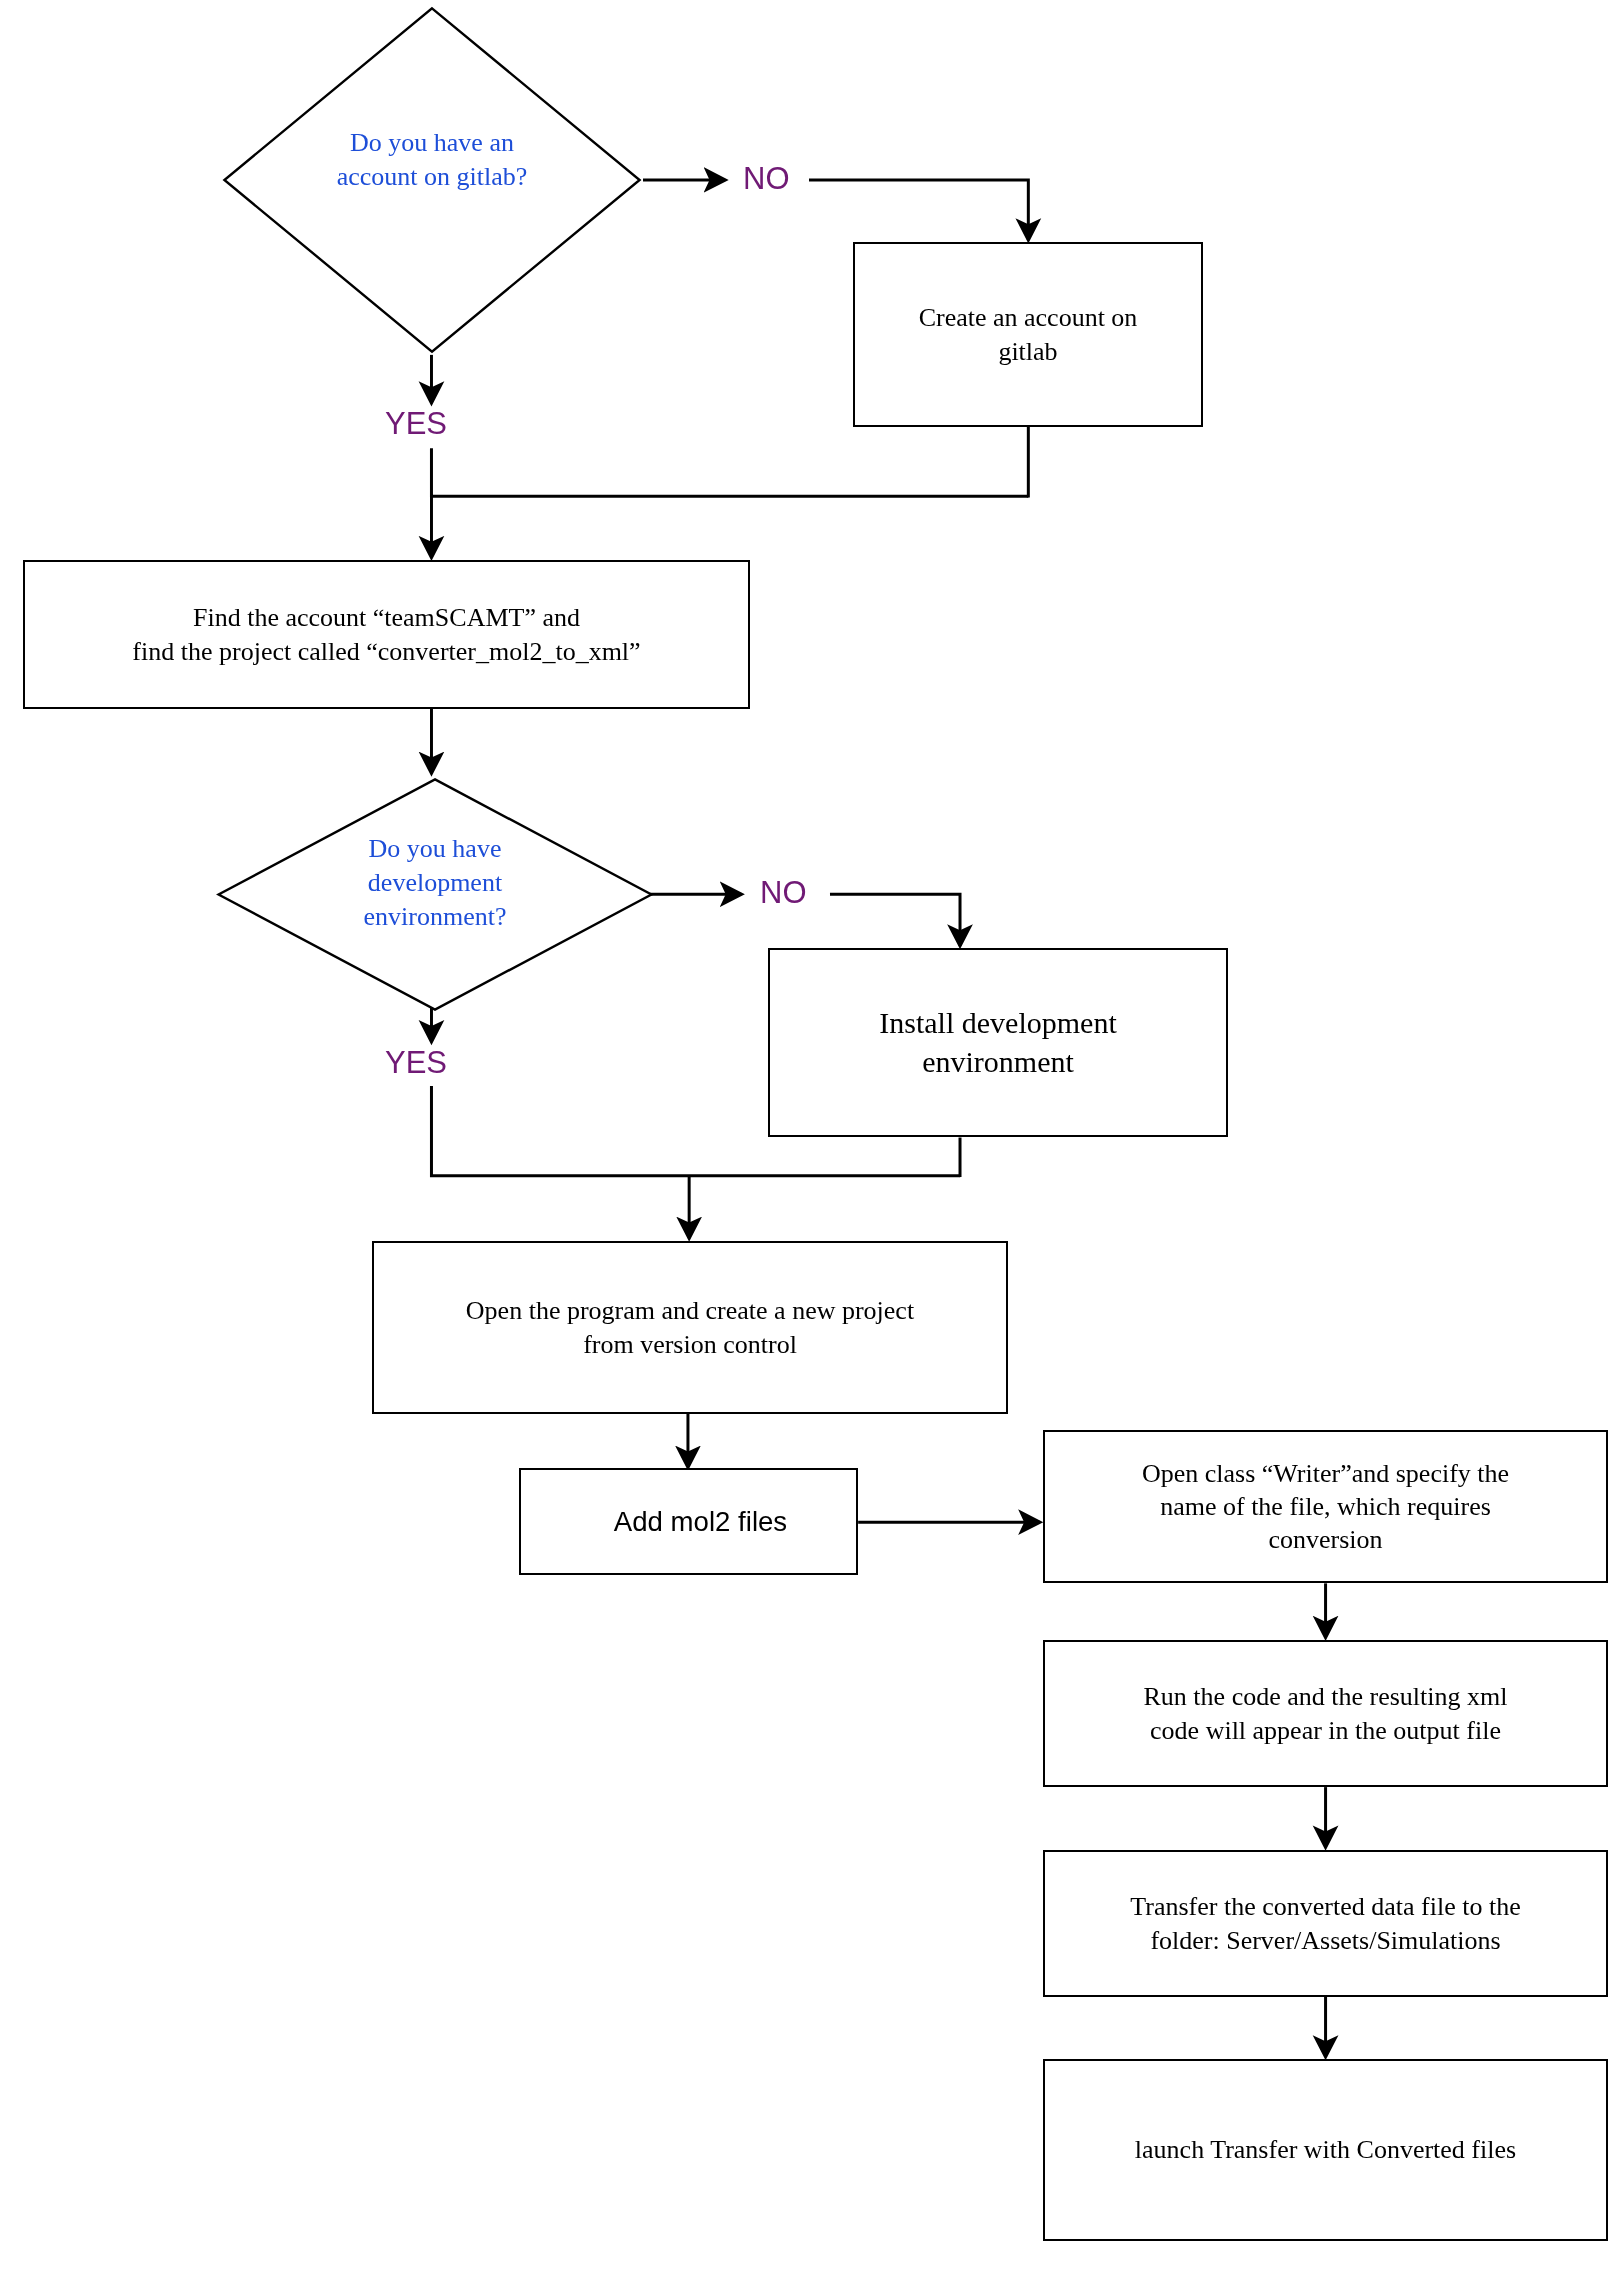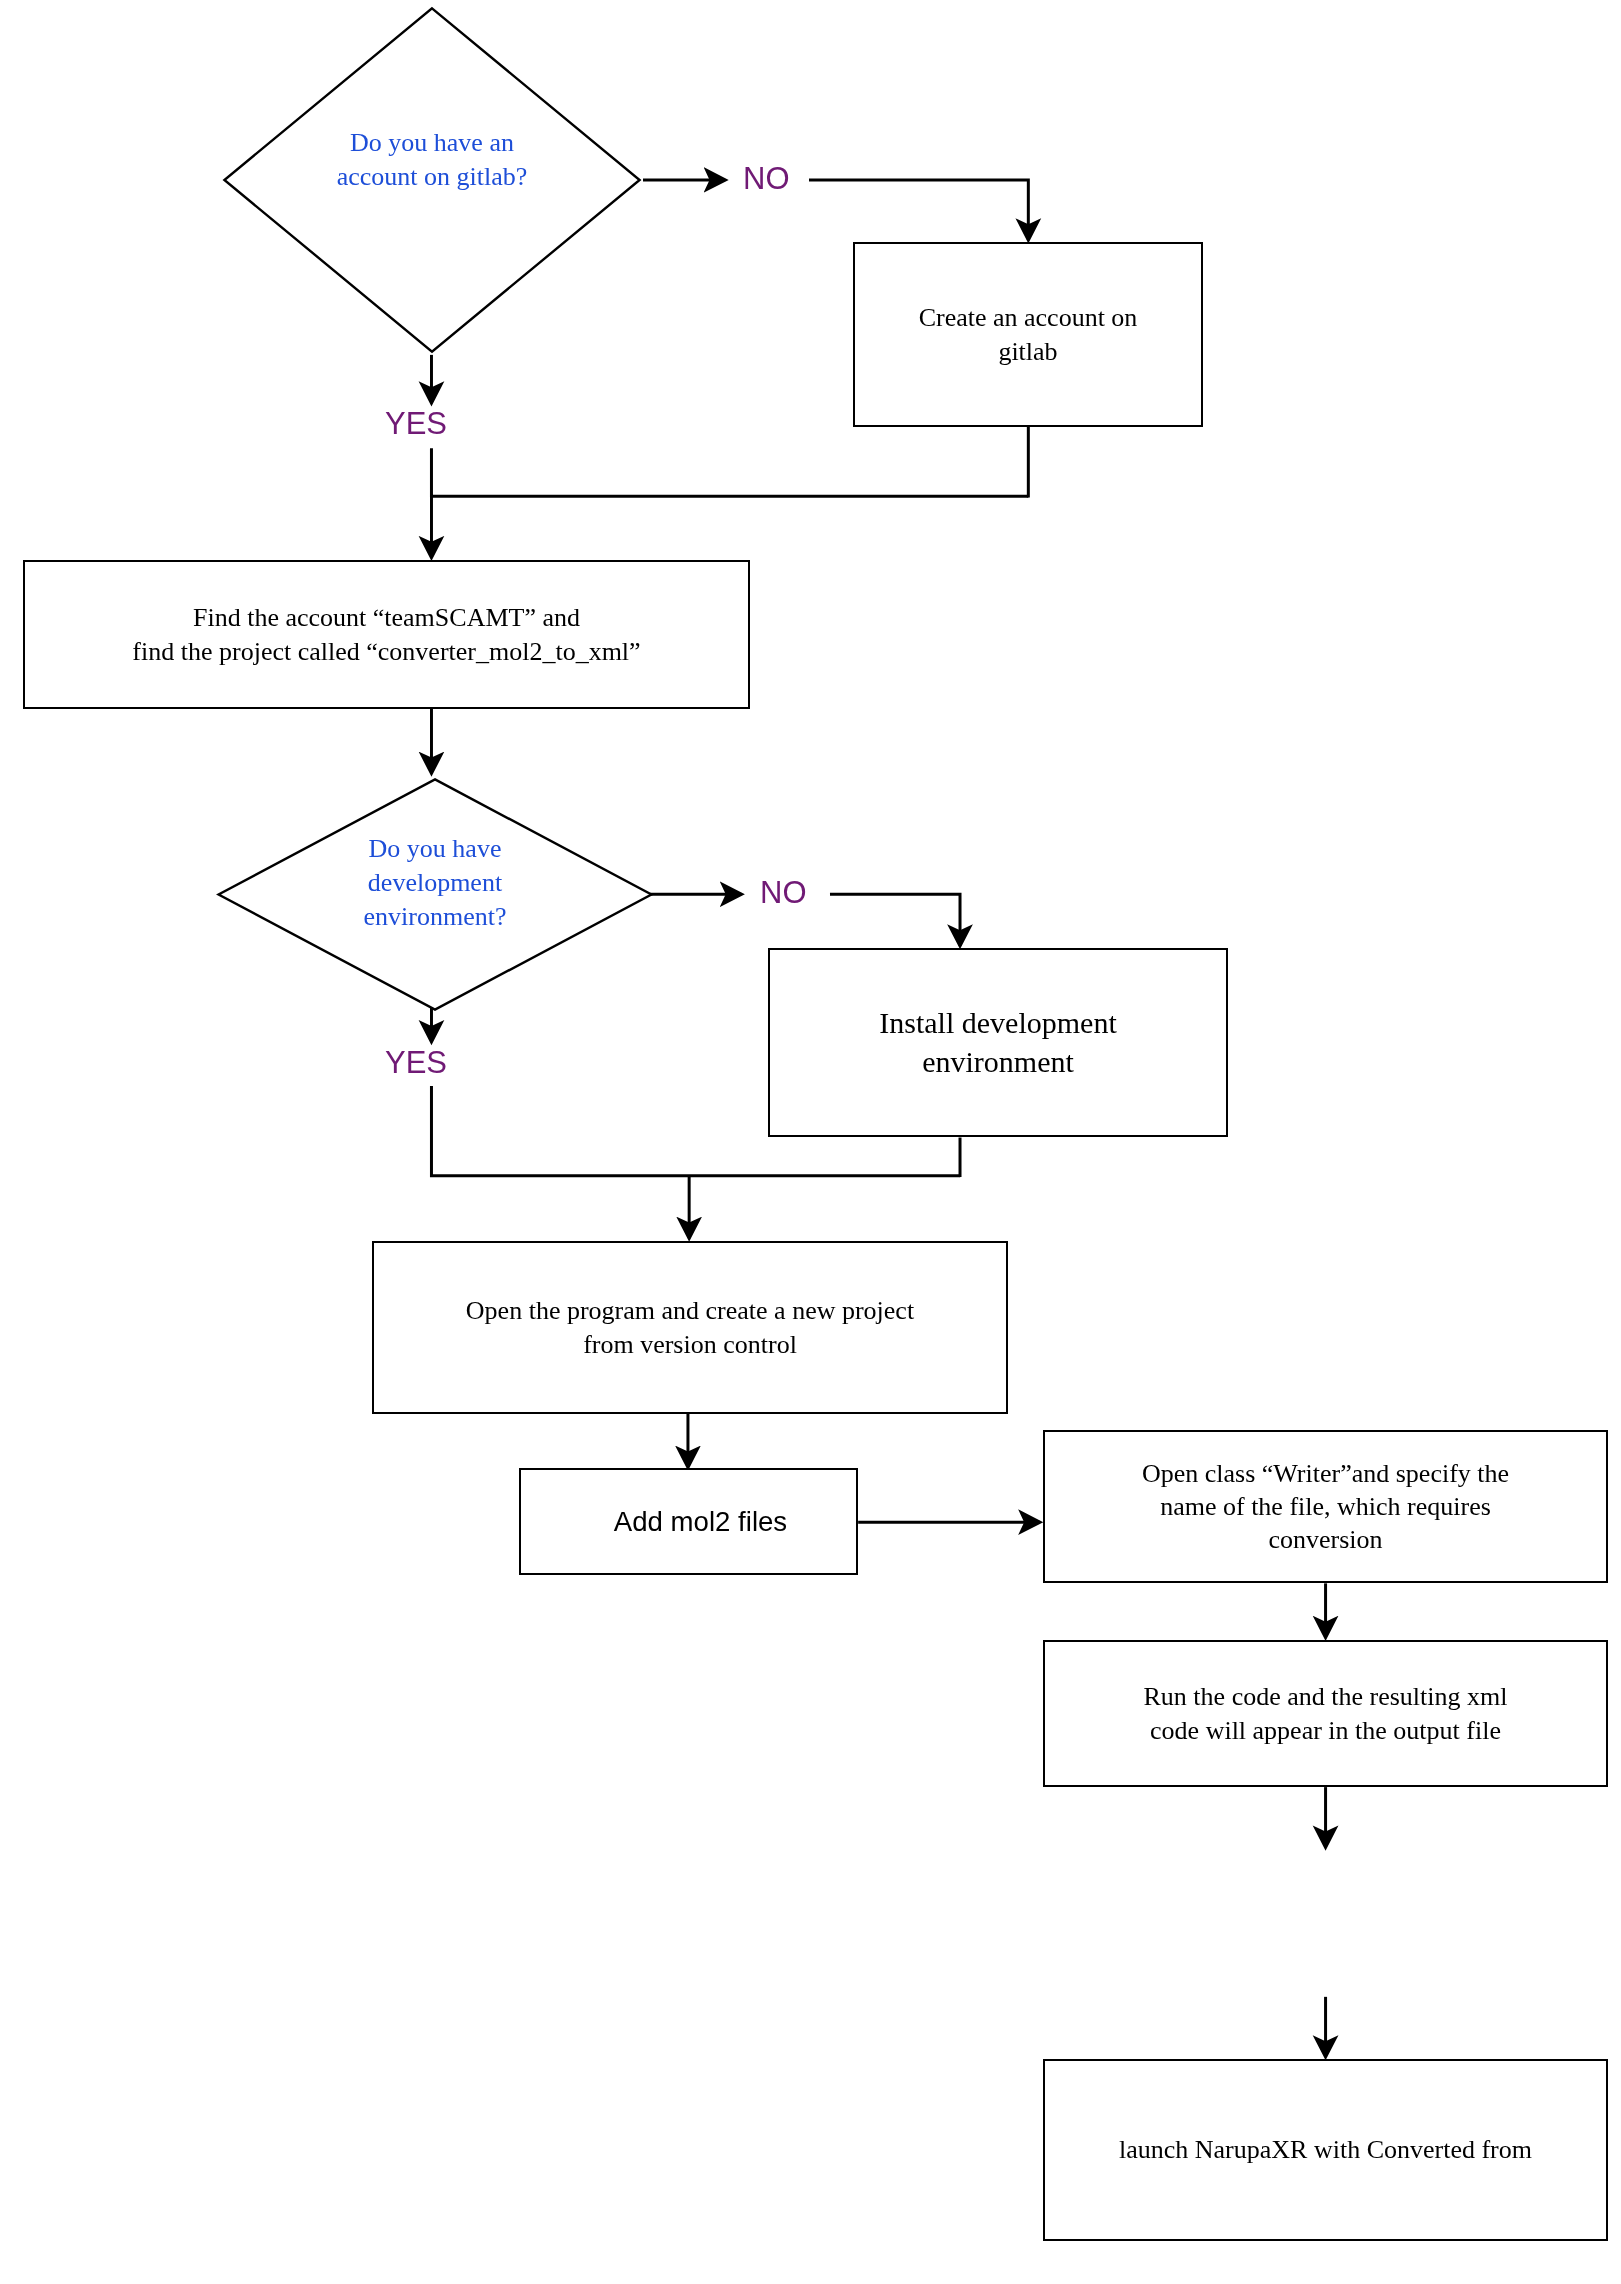--- a/index.html
+++ b/index.html
@@ -156,19 +156,23 @@
     <span class="txt">Open class “Writer”and specify the
 name of the file, which requires
 conversion</span>
   </div>
 
   <div class="node box" style="left:1043px;top:1640px;width:565px;height:147px;font-size:26px;">
     <span class="txt">Run the code and the resulting xml
 code will appear in the output file</span>
   </div>
 
+  <div class="node box" style="left:1043px;top:1850px;width:565px;height:147px;font-size:26px;">
+    <span class="txt">Transfer the converted data file to the
+folder: Server/Assets/Simulations</span>
+  </div>
 
   <div class="node box overflow" style="left:1043px;top:2059px;width:565px;height:182px;font-size:26px;">
-    <span class="txt">launch NarupaXR with Converted from</span>
+    <span class="txt">launch Transfer with Converted files</span>
   </div>
 
 </div>
 
 
 </body></html>

